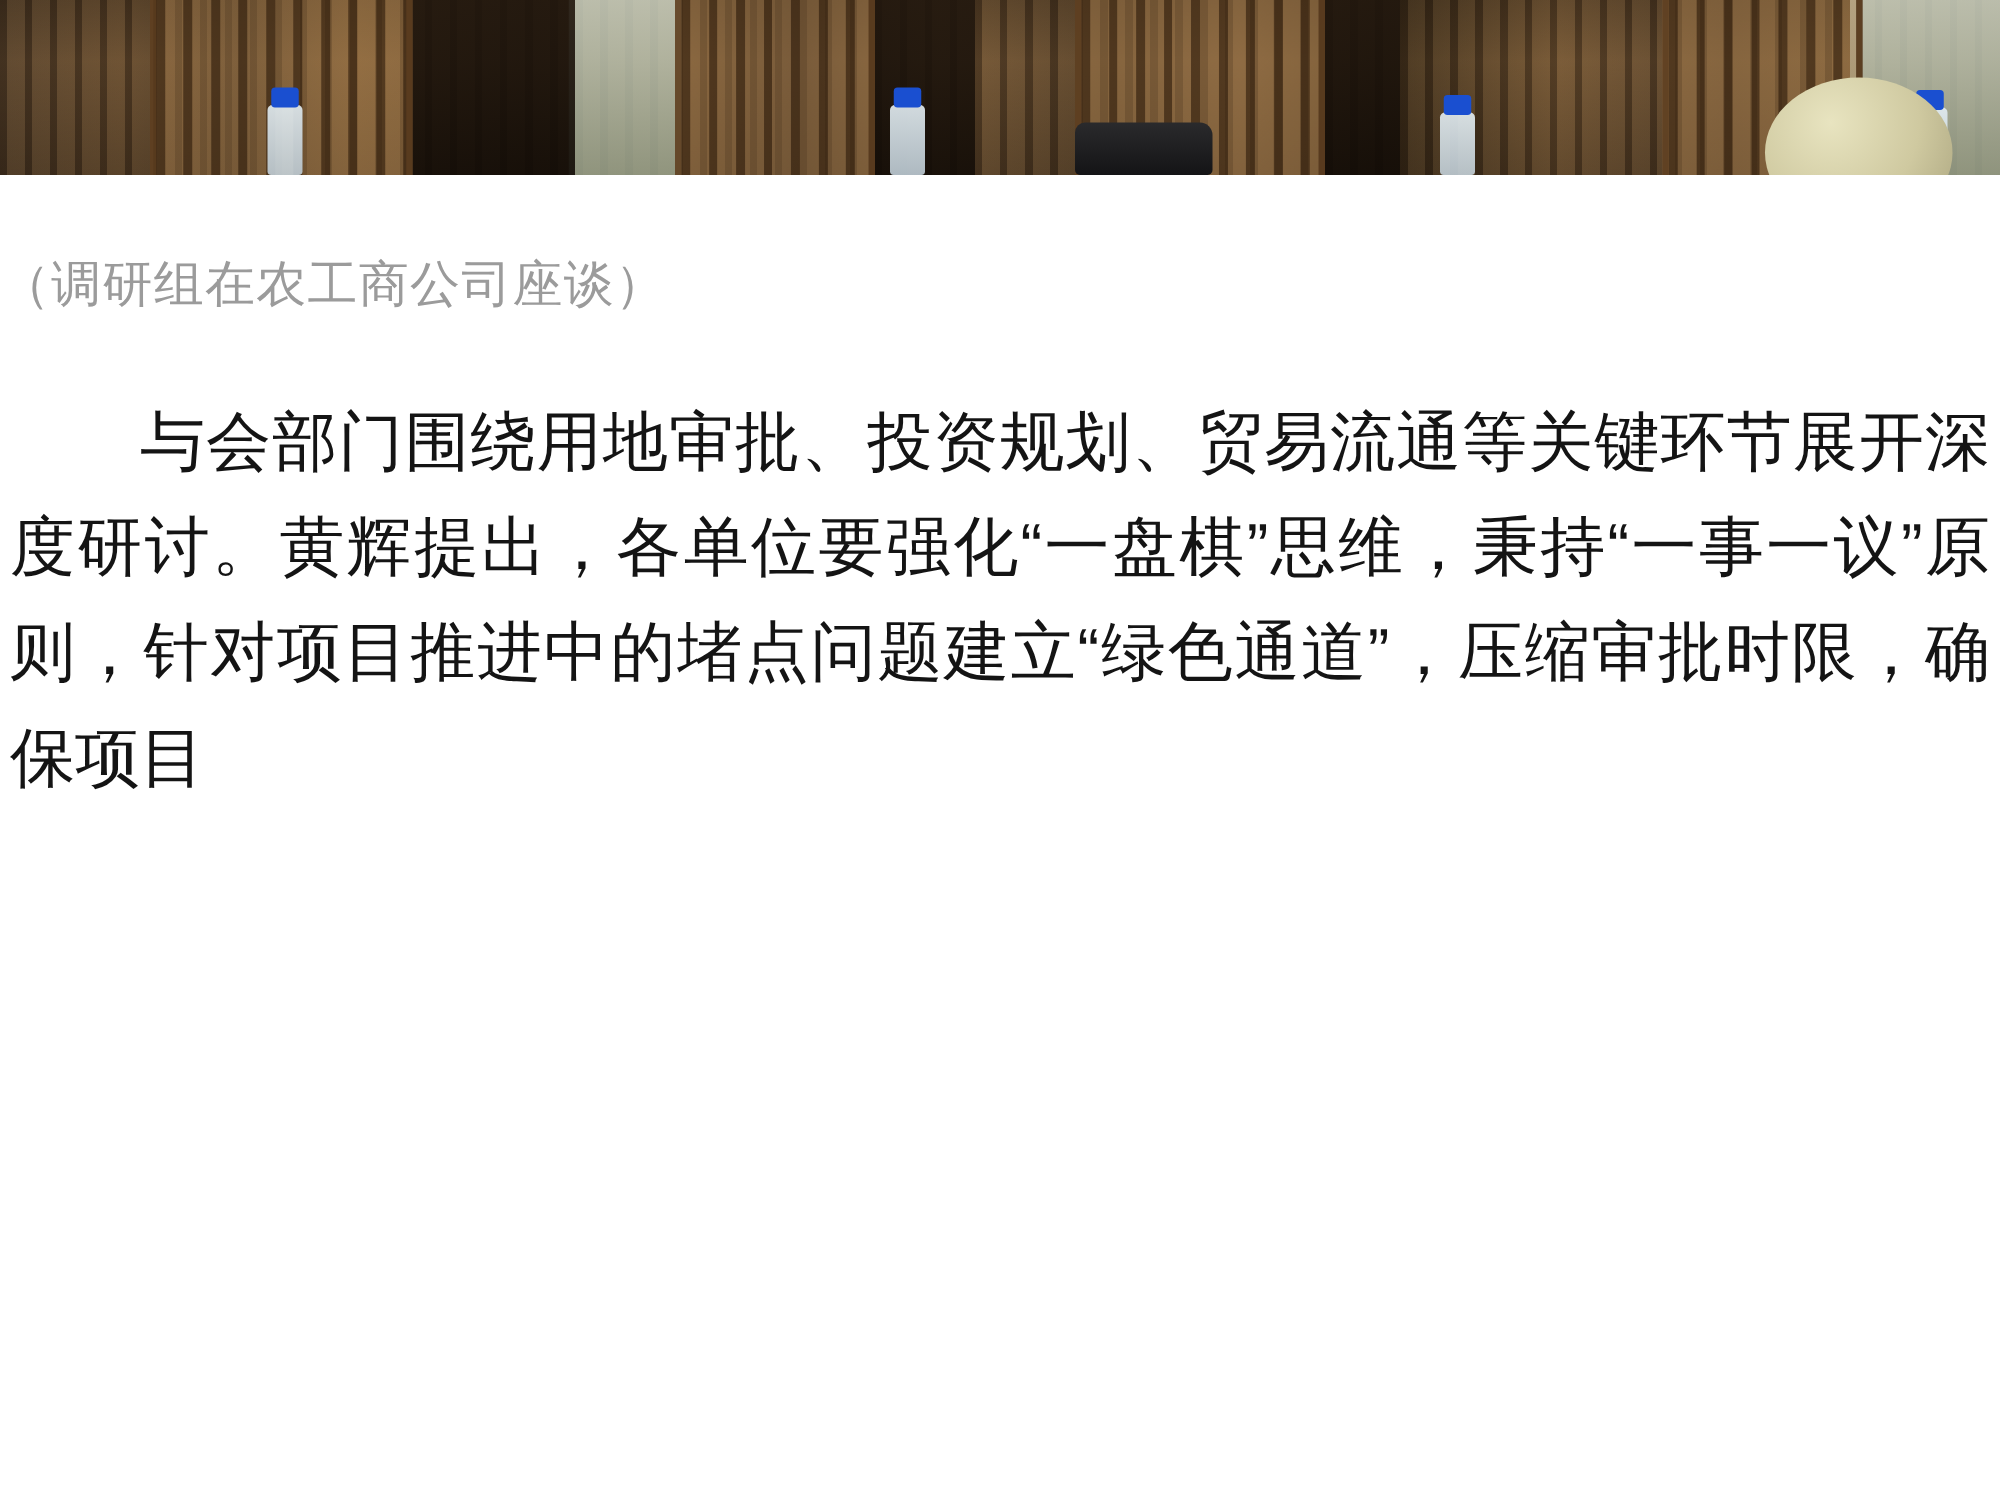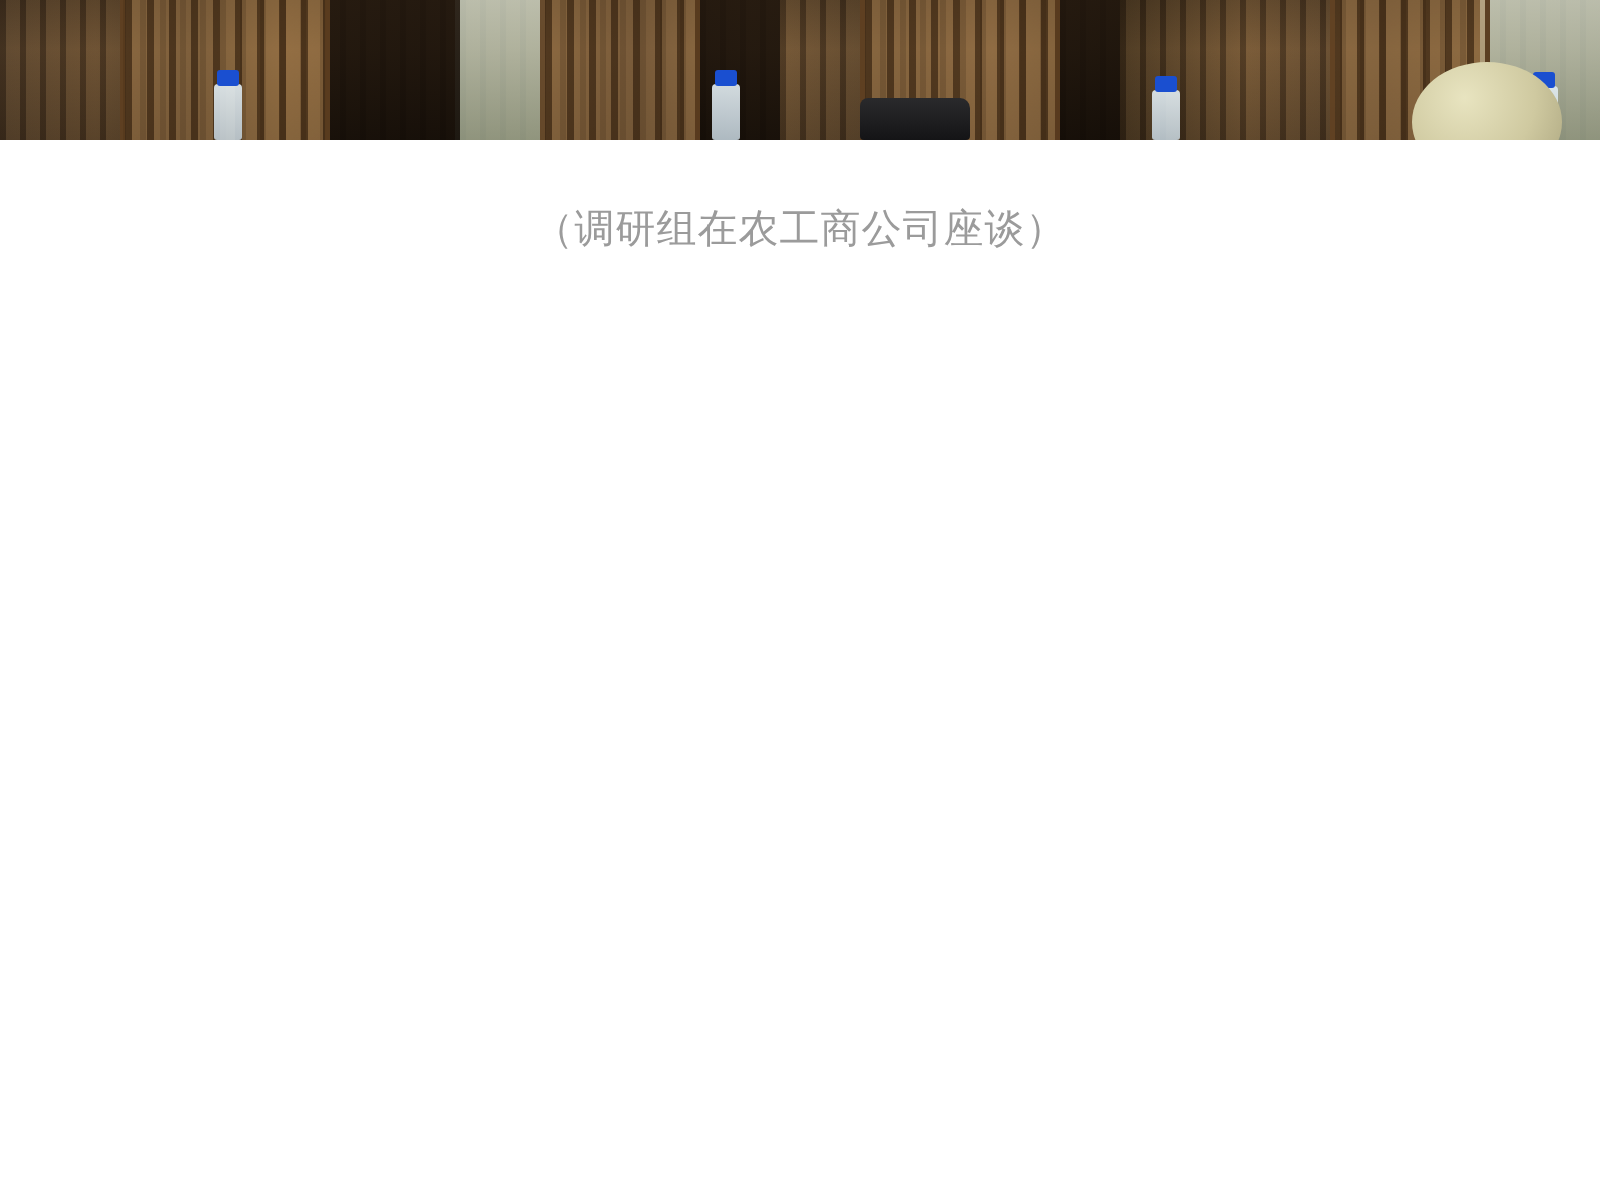--- a/index.html
+++ b/index.html
@@ -130,21 +130,21 @@
     bottom: 0;
     width: 110px;
     height: 42px;
     background: linear-gradient(180deg, #2a2a2c 0%, #141416 100%);
     border-radius: 8px 10px 4px 4px;
   }
 
   
   .caption {
     margin-top: 62px;
-    text-align: center;
+    text-align: left;
     color: #9b9b9b;
     font-size: 40px;
     letter-spacing: 1px;
     line-height: 1.3;
   }
 
   
   .article {
     margin-top: 58px;
     padding: 0 8px;
@@ -189,15 +189,16 @@
       </div>
     <div class="bottle b4">
         <div class="cap"></div>
       </div>
     <div class="melon"></div>
   </div>
 
   <div class="caption">（调研组在农工商公司座谈）</div>
 
   <div class="article">
+    <p class="para">与会部门围绕用地审批、投资规划、贸易流通等关键环节展开深度研讨。黄辉提出，各单位要强化“一盘棋”思维，秉持“一事一议”原则，针对项目推进中的堵点问题建立“绿色通道”，压缩审批时限，确保项目</p>
   </div>
 
 </div>
 
 </body></html>

